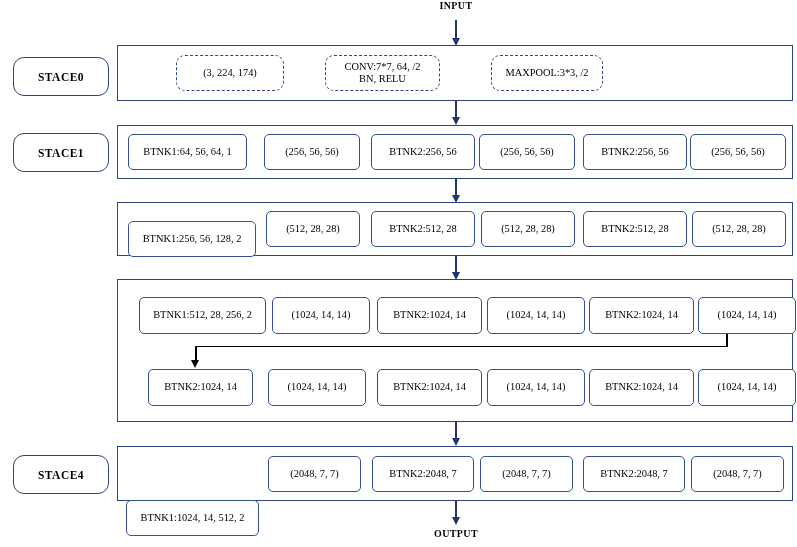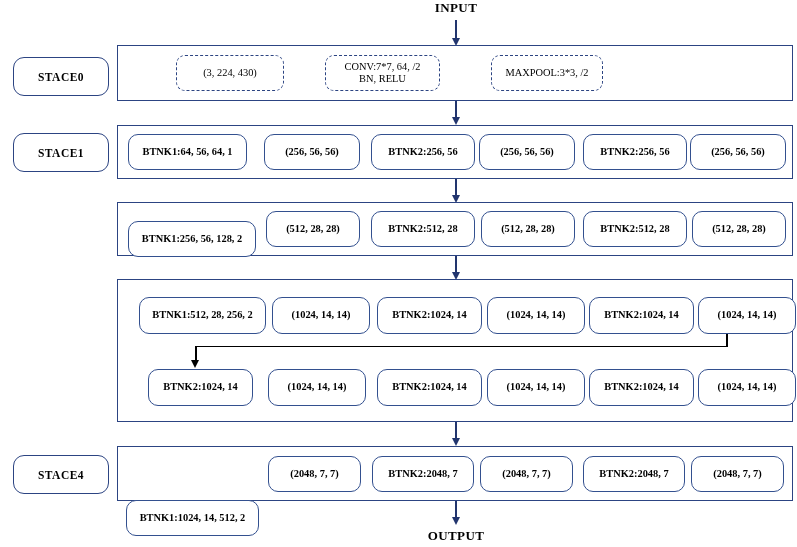--- a/index.html
+++ b/index.html
@@ -11,21 +11,21 @@
     position:relative;
     overflow:hidden;
   }
   .canvas{position:absolute;left:0;top:0;width:797px;height:547px;}
 
   
   .endpoint{
     position:absolute;
     font-family:"Liberation Serif", serif;
     font-weight:bold;
-    font-size:13px;
+    font-size:10px;
     letter-spacing:.4px;
     color:#000;
     text-align:center;
     white-space:nowrap;
   }
 
   
   .varrow{position:absolute;}
   .varrow .shaft{
     position:absolute;left:50%;top:0;
@@ -72,22 +72,21 @@
     display:flex;align-items:center;justify-content:center;
     text-align:center;
     font-size:10.4px;
     line-height:1.18;
     color:#000;
     font-family:"Liberation Serif", serif;
     white-space:pre-line;
   }
   .chip.solid{
     border:1.2px solid #33508f;
-    border-radius:10px;
-    font-weight:bold;
+    border-radius:5px;
   }
   .chip.dashed{
     border:1.6px dashed #2c4482;
     border-radius:9px;
   }
 
   
   .wrap-conn{position:absolute;}
   .wrap-conn .seg{position:absolute;background:#000;}
   .wrap-conn .ahead{
@@ -105,21 +104,21 @@
 
   <div class="endpoint" style="left:421px;top:0px;width:70px;">INPUT</div>
   <div class="varrow" style="left:449px;top:20px;width:14px;height:26px;">
     <div class="shaft"></div>
     <div class="head"></div>
   </div>
 
   <div class="stage-pill" style="left:13px;top:57px;width:94px;height:37px;">STACE0</div>
   <div class="stage-box" style="left:117px;top:45px;width:676px;height:56px;"></div>
 
-  <div class="chip dashed" style="left:176px;top:55px;width:108px;height:36px;">(3, 224, 430)</div>
+  <div class="chip dashed" style="left:176px;top:55px;width:108px;height:36px;">(3, 224, 174)</div>
   <div class="chip dashed" style="left:325px;top:55px;width:115px;height:36px;">CONV:7*7, 64, /2
 BN, RELU</div>
   <div class="chip dashed" style="left:491px;top:55px;width:112px;height:36px;">MAXPOOL:3*3, /2</div>
 
   <div class="varrow" style="left:449px;top:101px;width:14px;height:24px;">
     <div class="shaft"></div>
     <div class="head"></div>
   </div>
 
   <div class="stage-pill" style="left:13px;top:133px;width:94px;height:37px;">STACE1</div>

